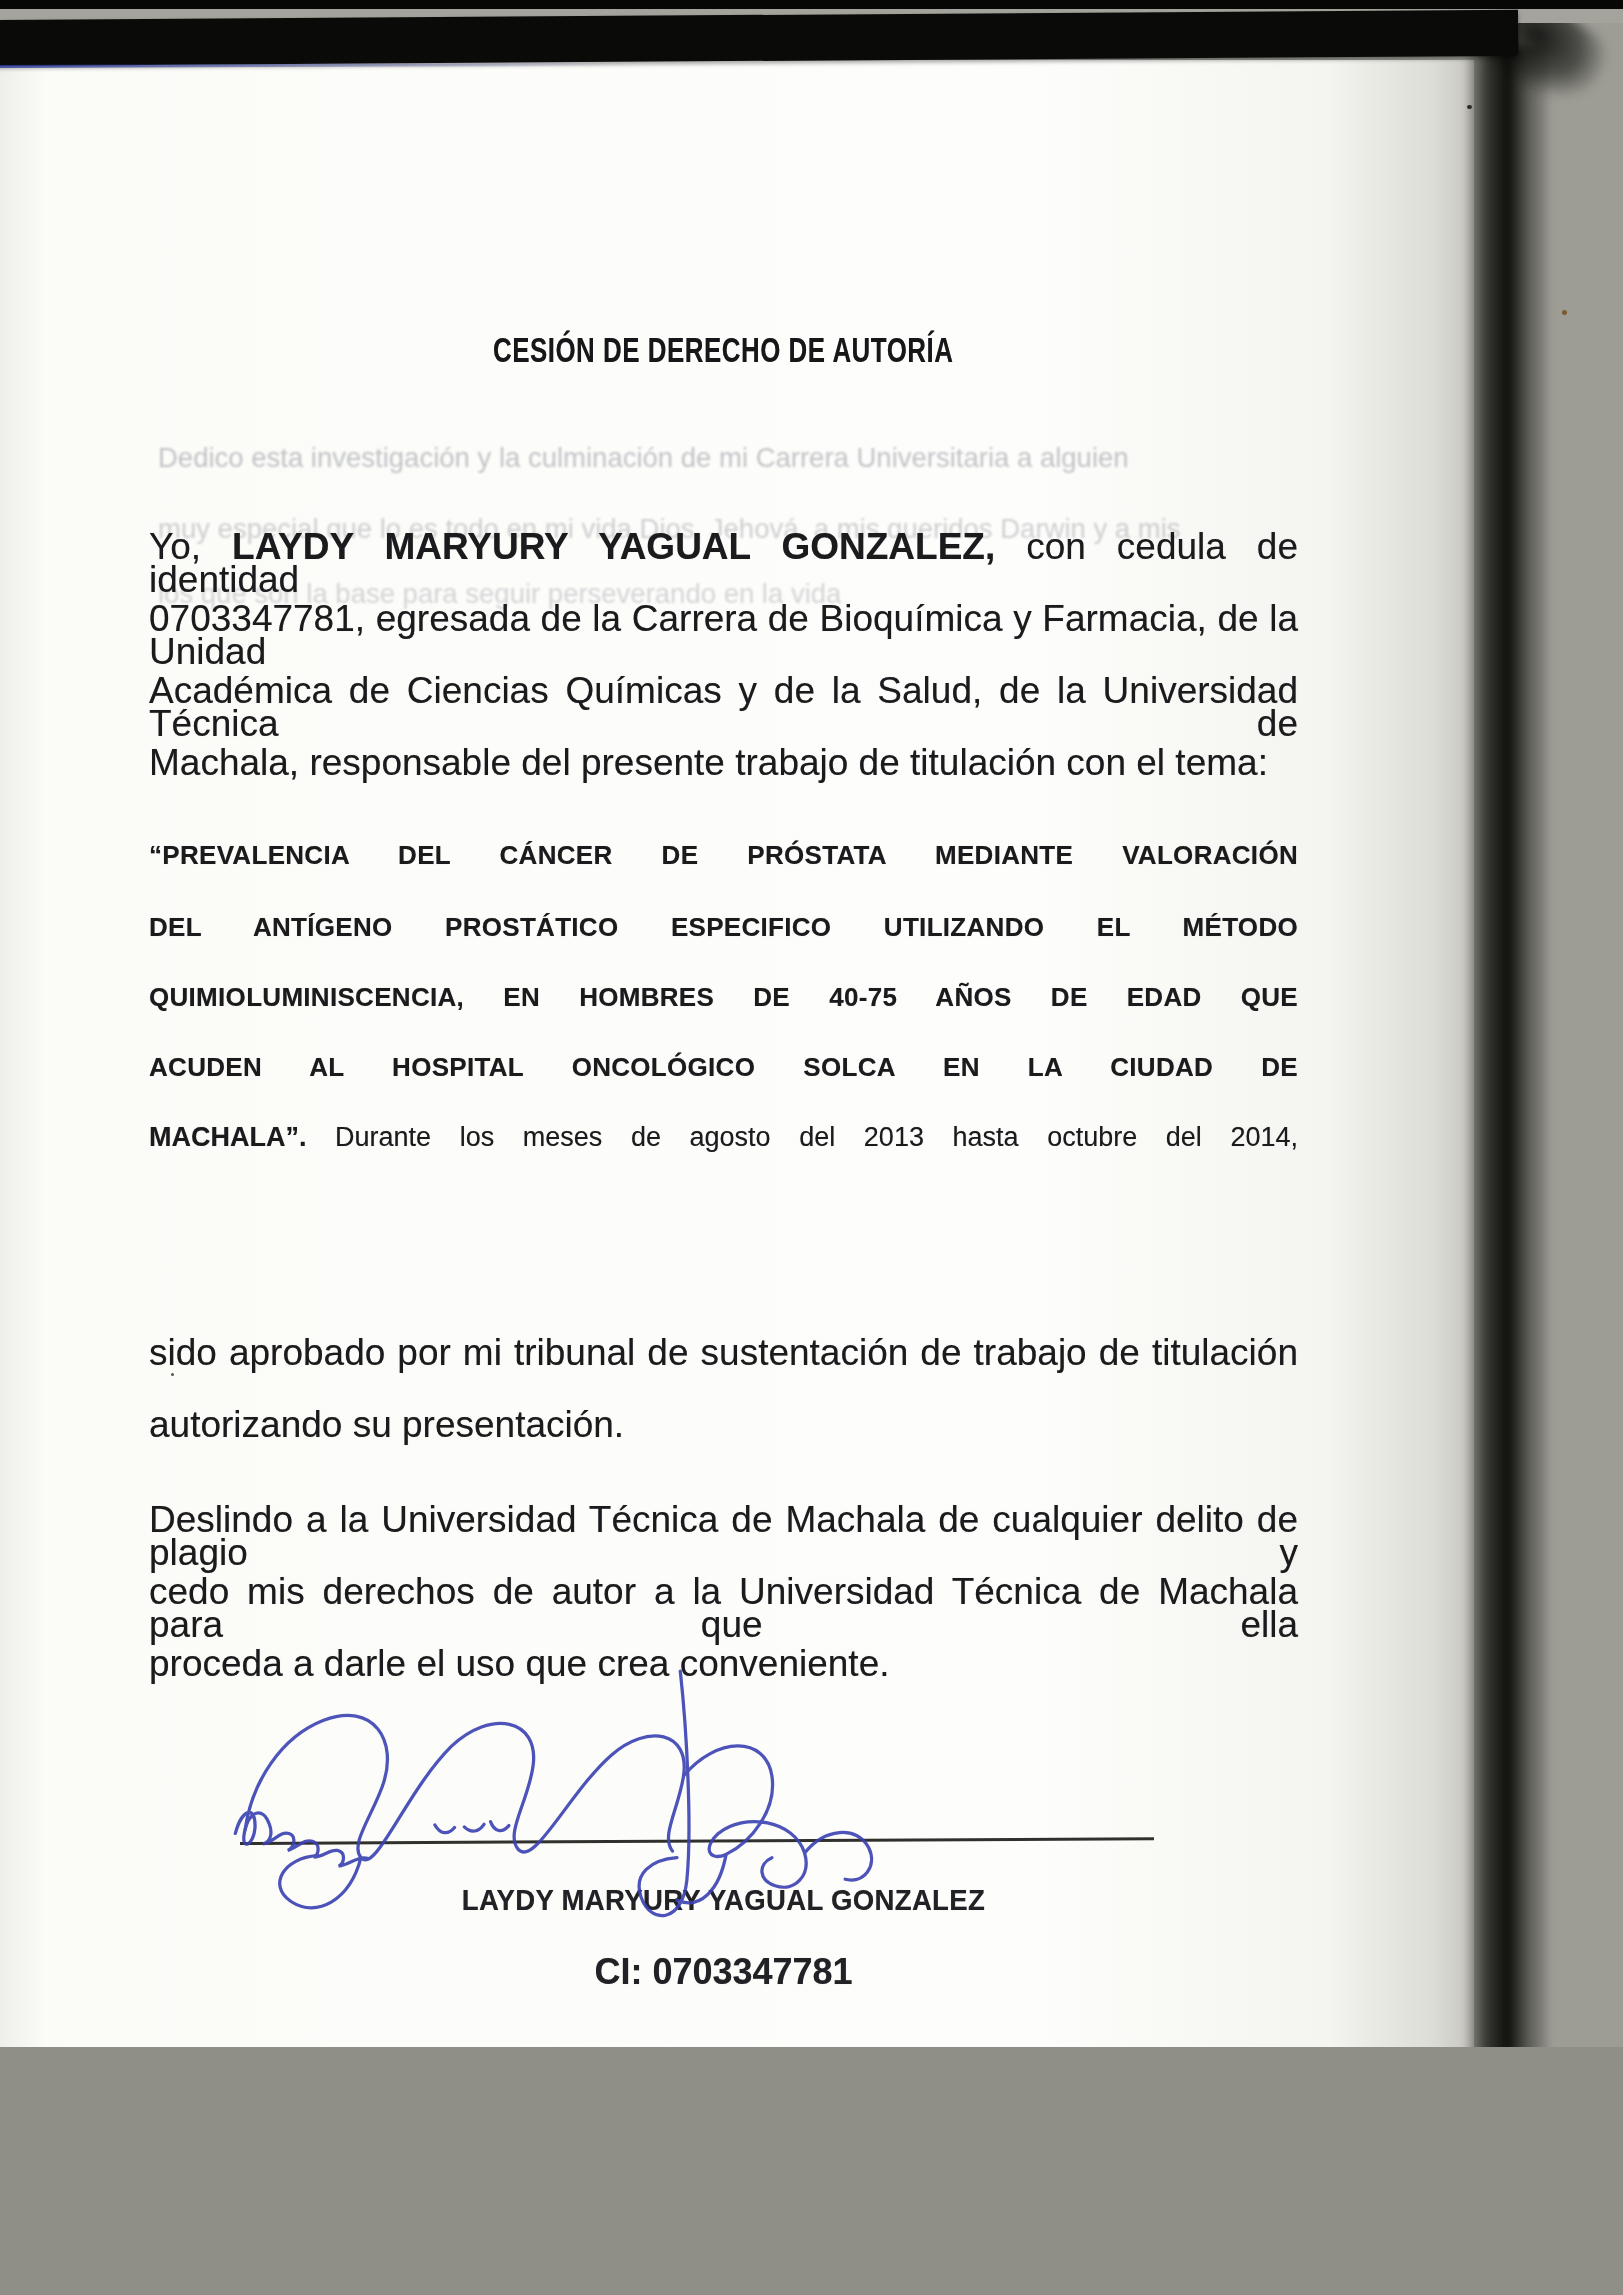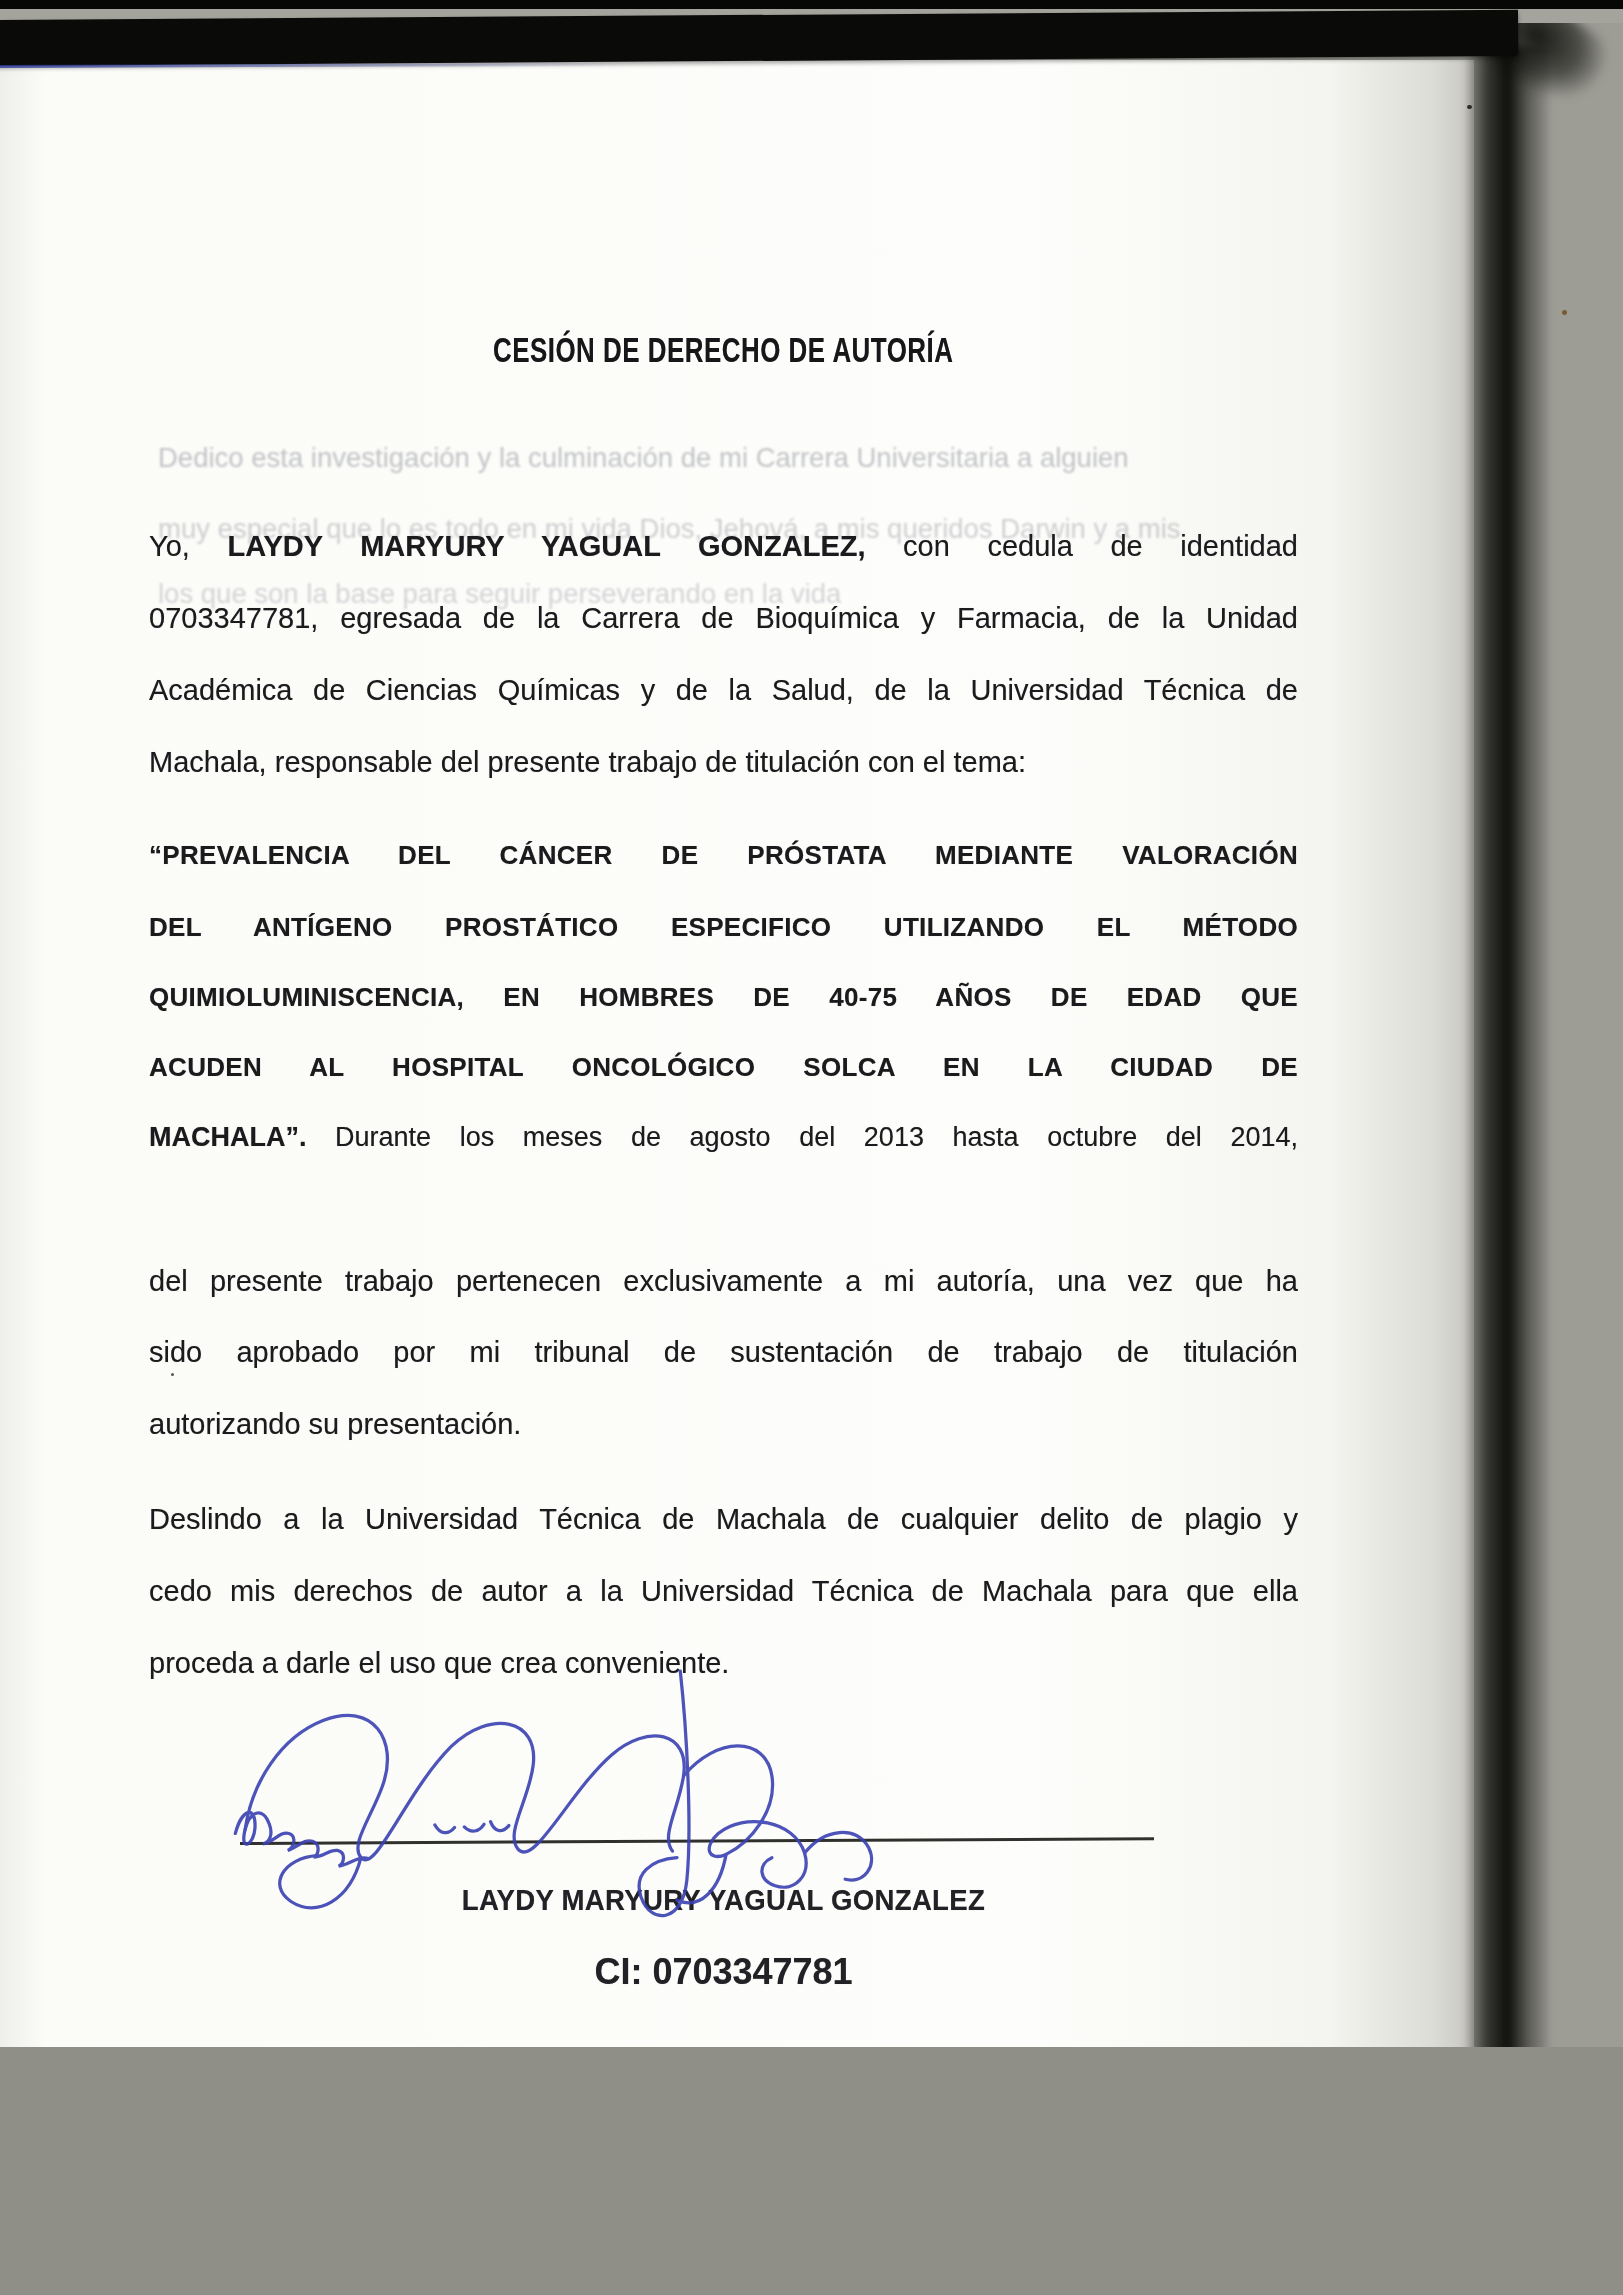--- a/index.html
+++ b/index.html
@@ -38,21 +38,21 @@
     filter:blur(4.6px);transform:rotate(35deg);
   }
   .blue-edge{
     position:absolute;left:0;top:65px;width:628px;height:2.6px;z-index:7;
     background:linear-gradient(90deg,#2c3a9c,rgba(44,58,156,0));
     transform:rotate(-0.2deg);transform-origin:0 0;opacity:.8;
   }
   
   .tline{
     position:absolute;left:149px;width:1149px;color:#1b1b1d;z-index:2;
-    font-size:29px;line-height:33px;
+    font-size:37px;line-height:33px;
     text-align:justify;text-align-last:justify;
     text-shadow:0 0 0.7px rgba(10,10,20,0.4);
   }
   .tline b{font-weight:bold;}
   .capsbold{font-weight:bold;font-size:26px;letter-spacing:0.3px;}
   .plast{text-align:left;text-align-last:left;}
   .title-row{position:absolute;left:149px;top:330px;width:1149px;text-align:center;z-index:2;}
   .title-row .inner{
     display:inline-block;font-weight:bold;font-size:35px;line-height:39px;color:#17171a;
     transform:scaleX(0.74);transform-origin:50% 50%;letter-spacing:0.7px;
@@ -110,21 +110,20 @@
   <div class="tline" style="top:530px"><span>Yo, </span><b>LAYDY MARYURY YAGUAL GONZALEZ,</b><span> con cedula de identidad</span></div>
   <div class="tline" style="top:602px">0703347781, egresada de la Carrera de Bioquímica y Farmacia, de la Unidad</div>
   <div class="tline" style="top:674px">Académica  de Ciencias Químicas y de la Salud, de la Universidad Técnica de</div>
   <div class="tline plast" style="top:746px">Machala, responsable del presente trabajo de titulación con el tema:</div>
 
   <div class="tline capsbold" style="top:839px">“PREVALENCIA DEL CÁNCER DE PRÓSTATA MEDIANTE  VALORACIÓN</div>
   <div class="tline capsbold" style="top:911px">DEL ANTÍGENO PROSTÁTICO ESPECIFICO UTILIZANDO EL MÉTODO</div>
   <div class="tline capsbold" style="top:981px">QUIMIOLUMINISCENCIA, EN HOMBRES DE 40-75 AÑOS DE EDAD QUE</div>
   <div class="tline capsbold" style="top:1051px">ACUDEN AL HOSPITAL ONCOLÓGICO SOLCA EN LA CIUDAD DE</div>
   <div class="tline" style="top:1121px;font-size:27px"><b>MACHALA”.</b><span> Durante los meses de agosto del 2013 hasta octubre del 2014,</span></div>
-  <div class="tline" style="top:1265px">del presente trabajo pertenecen exclusivamente a mi autoría, una vez que ha</div>
   <div class="tline" style="top:1336px">sido aprobado por mi tribunal de sustentación de trabajo de titulación</div>
   <div class="tline plast" style="top:1408px">autorizando su presentación.</div>
 
   <div class="tline" style="top:1503px">Deslindo a la Universidad Técnica de Machala de cualquier delito de plagio y</div>
   <div class="tline" style="top:1575px">cedo mis derechos de autor a la Universidad Técnica de Machala para que ella</div>
   <div class="tline plast" style="top:1647px">proceda a darle el uso que crea conveniente.</div>
 
   <svg class="sig-svg" width="759" height="275" viewBox="0 0 1160 420">
     <g fill="none" stroke="#3a41b2" stroke-width="5" stroke-linecap="round" opacity="0.9">
       <path d="M95,262 C105,190 150,120 215,95 C290,66 330,125 305,195 C288,243 255,285 272,305

